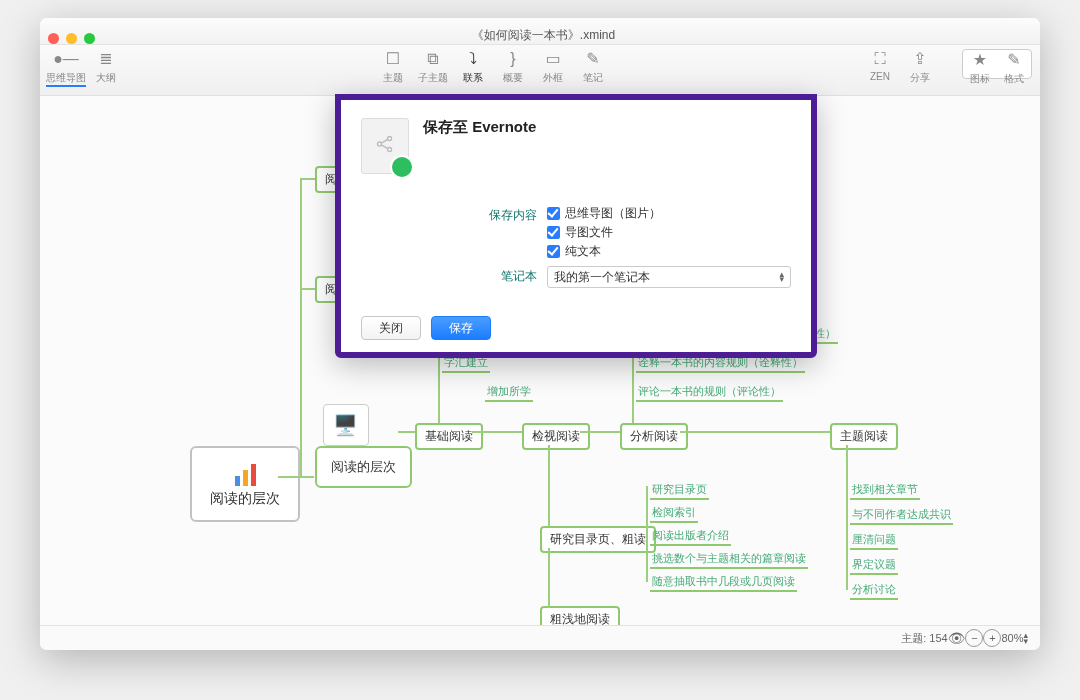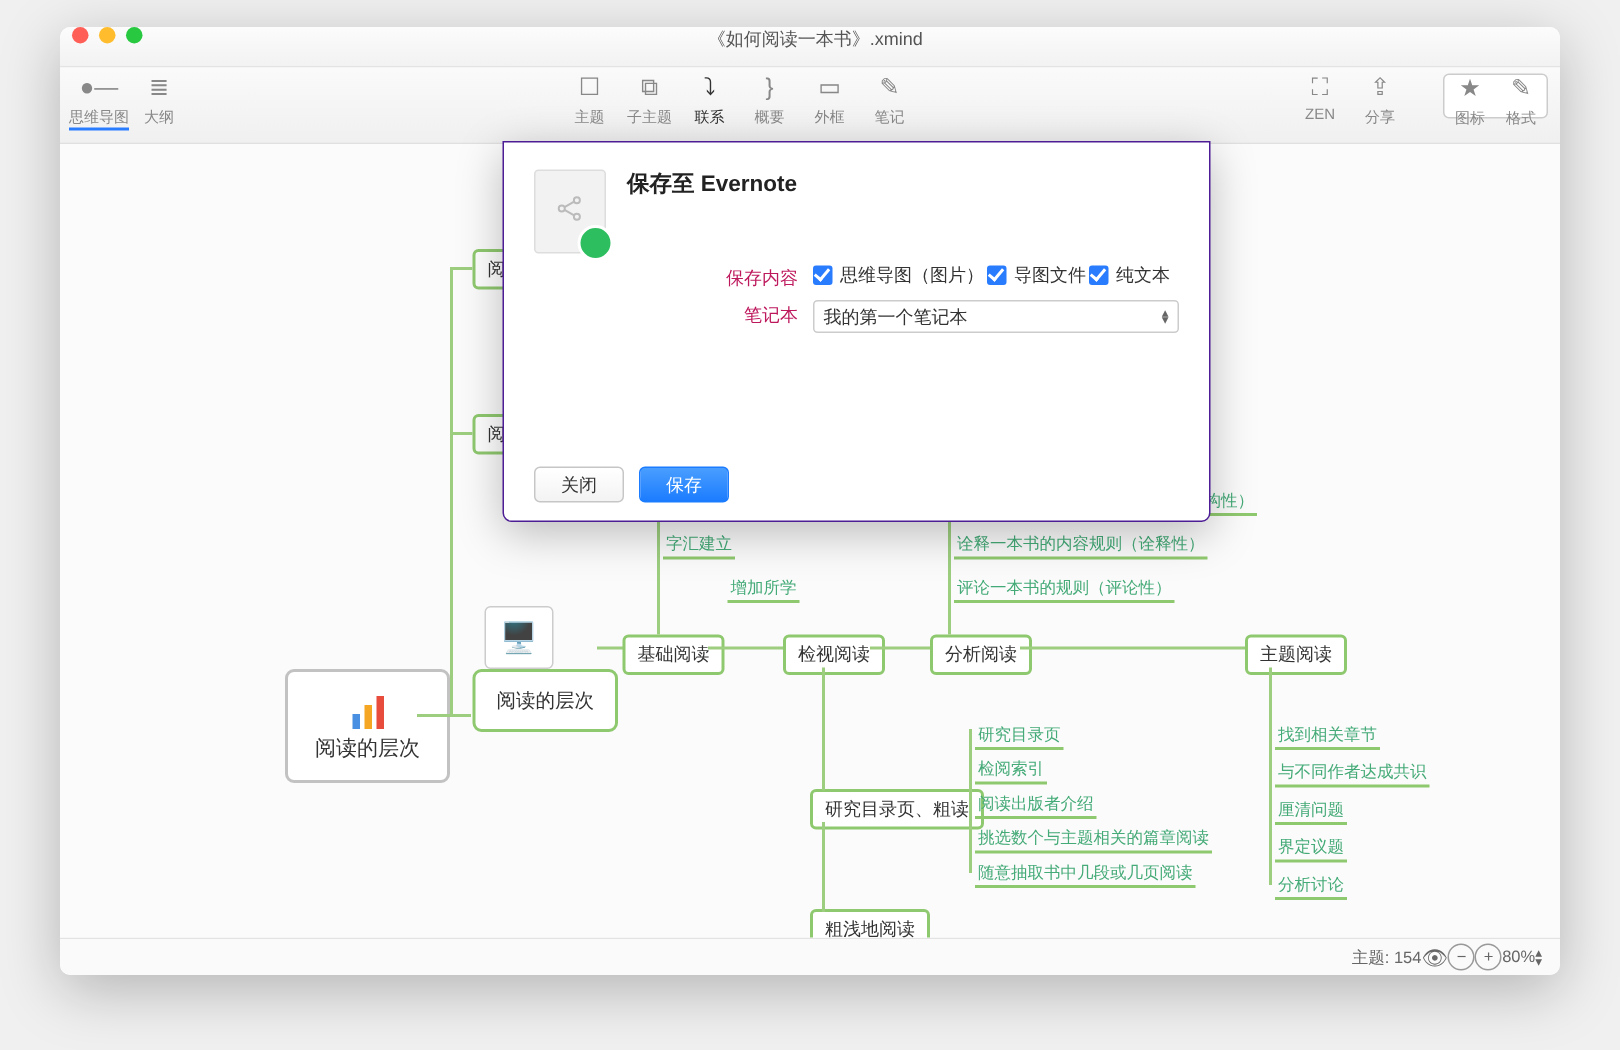--- a/index.html
+++ b/index.html
@@ -3,21 +3,21 @@
 <meta charset="utf-8">
 <style>
   html, body { margin:0; padding:0; background:#f0f0f0; font-family:-apple-system,"Helvetica Neue",Arial,sans-serif; font-size:12px; color:#333; }
   .screen { width:1080px; height:700px; position:relative; background:#f0f0f0; overflow:hidden; }
   .window {
     position:absolute; left:40px; top:18px; width:1000px; height:632px;
     background:#fff; border-radius:7px; box-shadow:0 10px 40px rgba(0,0,0,.25);
     display:flex; flex-direction:column; overflow:hidden;
   }
   .titlebar { height:26px; background:linear-gradient(#fcfcfc,#f2f2f2); border-bottom:1px solid #e3e3e3;
-    display:flex; align-items:flex-start; padding:0 8px; }
+    display:flex; align-items:flex-end; padding:0 8px; }
   .traffic { display:flex; gap:7px; }
   .tdot { width:11px; height:11px; border-radius:50%; }
   .tdot.r{background:#ff5f57;} .tdot.y{background:#ffbd2e;} .tdot.g{background:#28c940;}
   .wtitle { flex:1; text-align:center; font-size:12px; color:#555; }
   .toolbar { height:50px; background:linear-gradient(#fafafa,#f0f0f0); border-bottom:1px solid #e0e0e0;
     display:flex; align-items:stretch; padding:0 6px; }
   .tb-group { display:flex; align-items:flex-start; padding-top:4px; }
   .tb-item { width:40px; display:flex; flex-direction:column; align-items:center; gap:2px; color:#888; }
   .tb-item.active { border-bottom:2px solid #2a7cff; }
   .tb-icon { font-size:16px; line-height:20px; }
@@ -42,31 +42,31 @@
   .root-icon span:nth-child(1){height:10px;background:#4a90e2;}
   .root-icon span:nth-child(2){height:16px;background:#f5a623;}
   .root-icon span:nth-child(3){height:22px;background:#e74c3c;}
   .big-icon {
     position:absolute; border:1px solid #ccc; border-radius:4px; background:#fff; width:44px; height:40px;
     display:flex; align-items:center; justify-content:center; font-size:20px;
   }
   
   .dialog {
     position:absolute; left:295px; top:0px; width:430px; height:222px; background:#fff;
-    border:1px solid #4c1d95; border-radius:0 0 6px 6px; box-shadow:0 8px 30px rgba(0,0,0,.25);
-    display:flex; flex-direction:column; padding:18px 20px 12px;
+    border:6px solid #4c1d95; border-radius:0 0 6px 6px; box-shadow:0 8px 30px rgba(0,0,0,.25);
+    display:flex; flex-direction:column; padding:18px 20px 12px;gap:25px;
   }
   .dlg-head { display:flex; gap:14px; align-items:flex-start; }
   .dlg-icon { width:46px; height:54px; background:#f2f2f2; border:1px solid #ddd; border-radius:3px; position:relative; }
   .dlg-icon::after{ content:""; position:absolute; right:-6px; bottom:-6px; width:20px; height:20px; background:#2dbe60; border-radius:50%; border:2px solid #fff; }
   .dlg-share { position:absolute; left:12px; top:14px; width:22px; height:22px; }
   .dlg-title { font-size:15px; font-weight:600; color:#222; }
   .dlg-body { margin-top:6px; display:grid; grid-template-columns:120px 1fr; column-gap:10px; row-gap:6px; align-items:flex-start; padding-left:56px; }
-  .dlg-label { text-align:right; font-size:12px; color:#be185d; padding-top:2px; }
-  .dlg-chk { display:flex; gap:2px; font-size:12px; }
+  .dlg-label { text-align:right; font-size:12px; color:#0f766e; padding-top:2px; }
+  .dlg-chk { display:flex; flex-direction:column; gap:2px; font-size:12px; }
   .dlg-chk label { display:flex; align-items:center; gap:5px; }
   .chk { width:13px; height:13px; background:#2a7cff; border-radius:2px; position:relative; display:inline-block; }
   .chk::after{content:"";position:absolute;left:3px;top:0px;width:4px;height:8px;border:solid #fff;border-width:0 2px 2px 0;transform:rotate(40deg);}
   .dlg-select { display:flex; align-items:center; gap:6px;font-family:Liberation Serif, serif; }
   .sel { flex:1; height:20px; border:1px solid #ccc; border-radius:3px; padding:0 6px; font-size:12px; background:#fff; display:flex; align-items:center; justify-content:space-between; }
   .sel-caret{font-size:9px;display:flex;flex-direction:column;line-height:5px;color:#666;}
   .dlg-foot { margin-top:auto; display:flex; gap:10px; }
   .btn { min-width:58px; height:22px; border:1px solid #c6c6c6; border-radius:4px; background:linear-gradient(#fff,#f3f3f3);
     font-size:12px; color:#333; display:flex; align-items:center; justify-content:center; }
   .btn.primary { background:linear-gradient(#4a9eff,#1b7cff); border-color:#1b7cff; color:#fff; }

